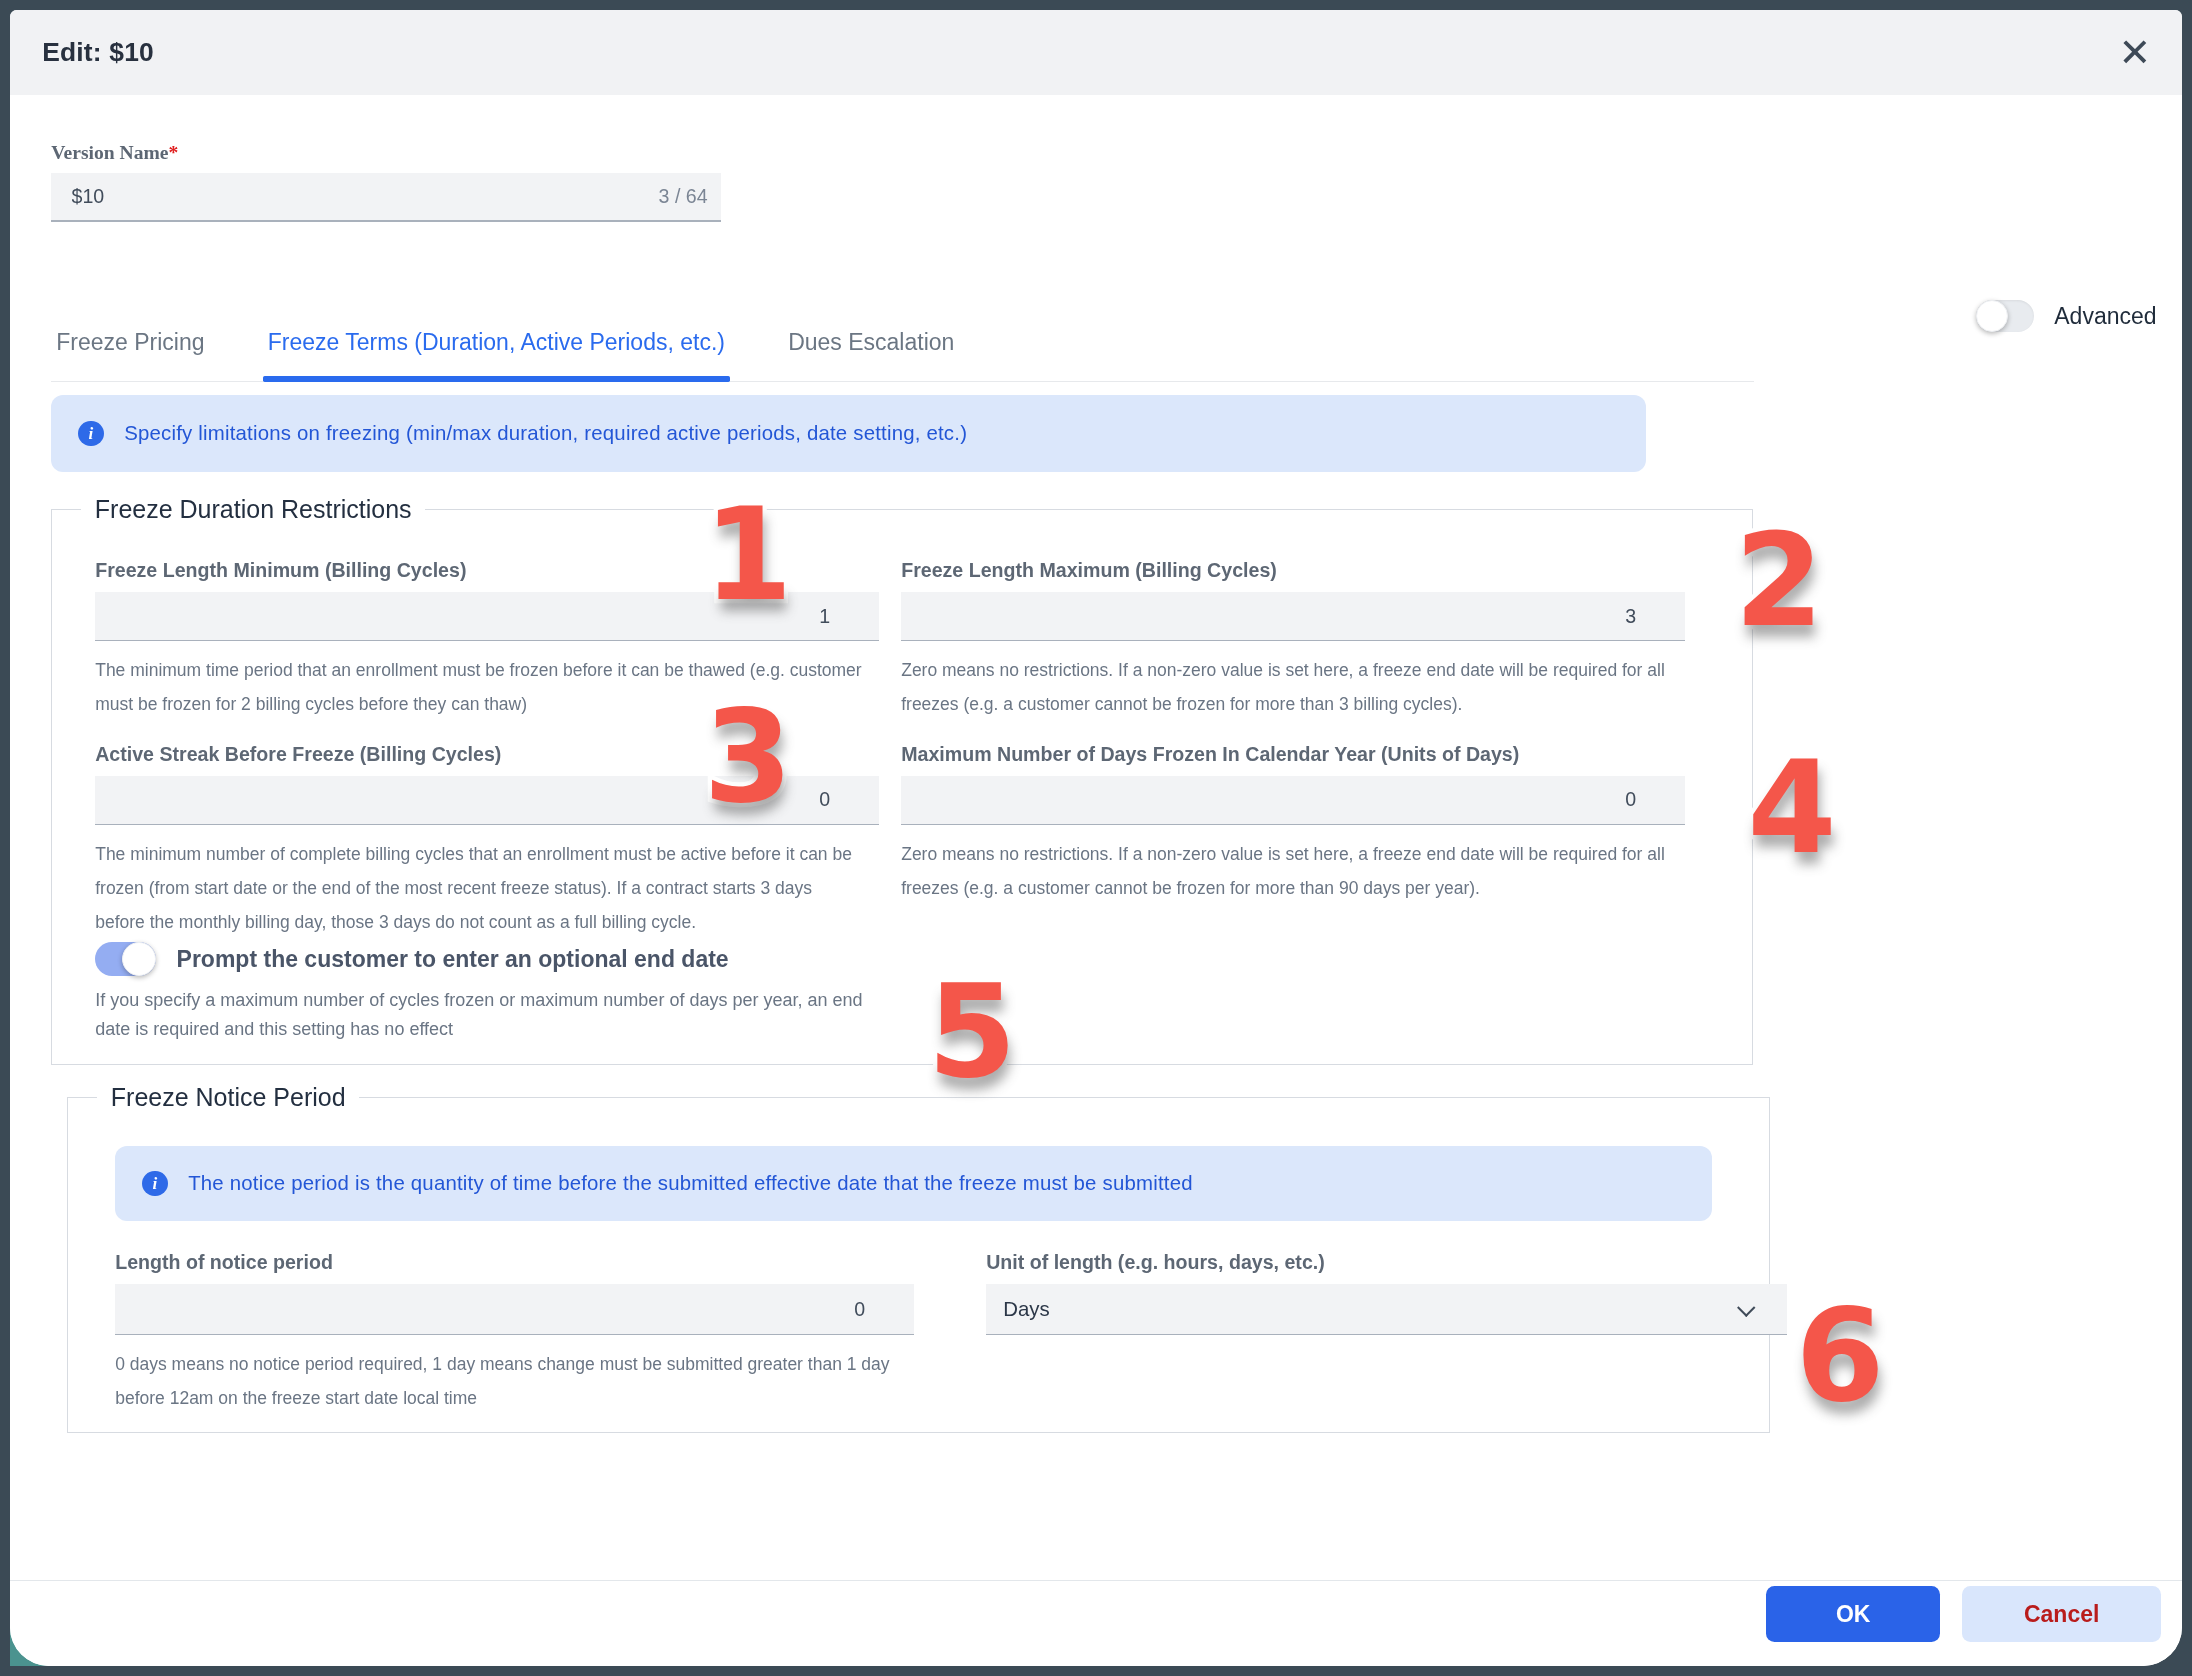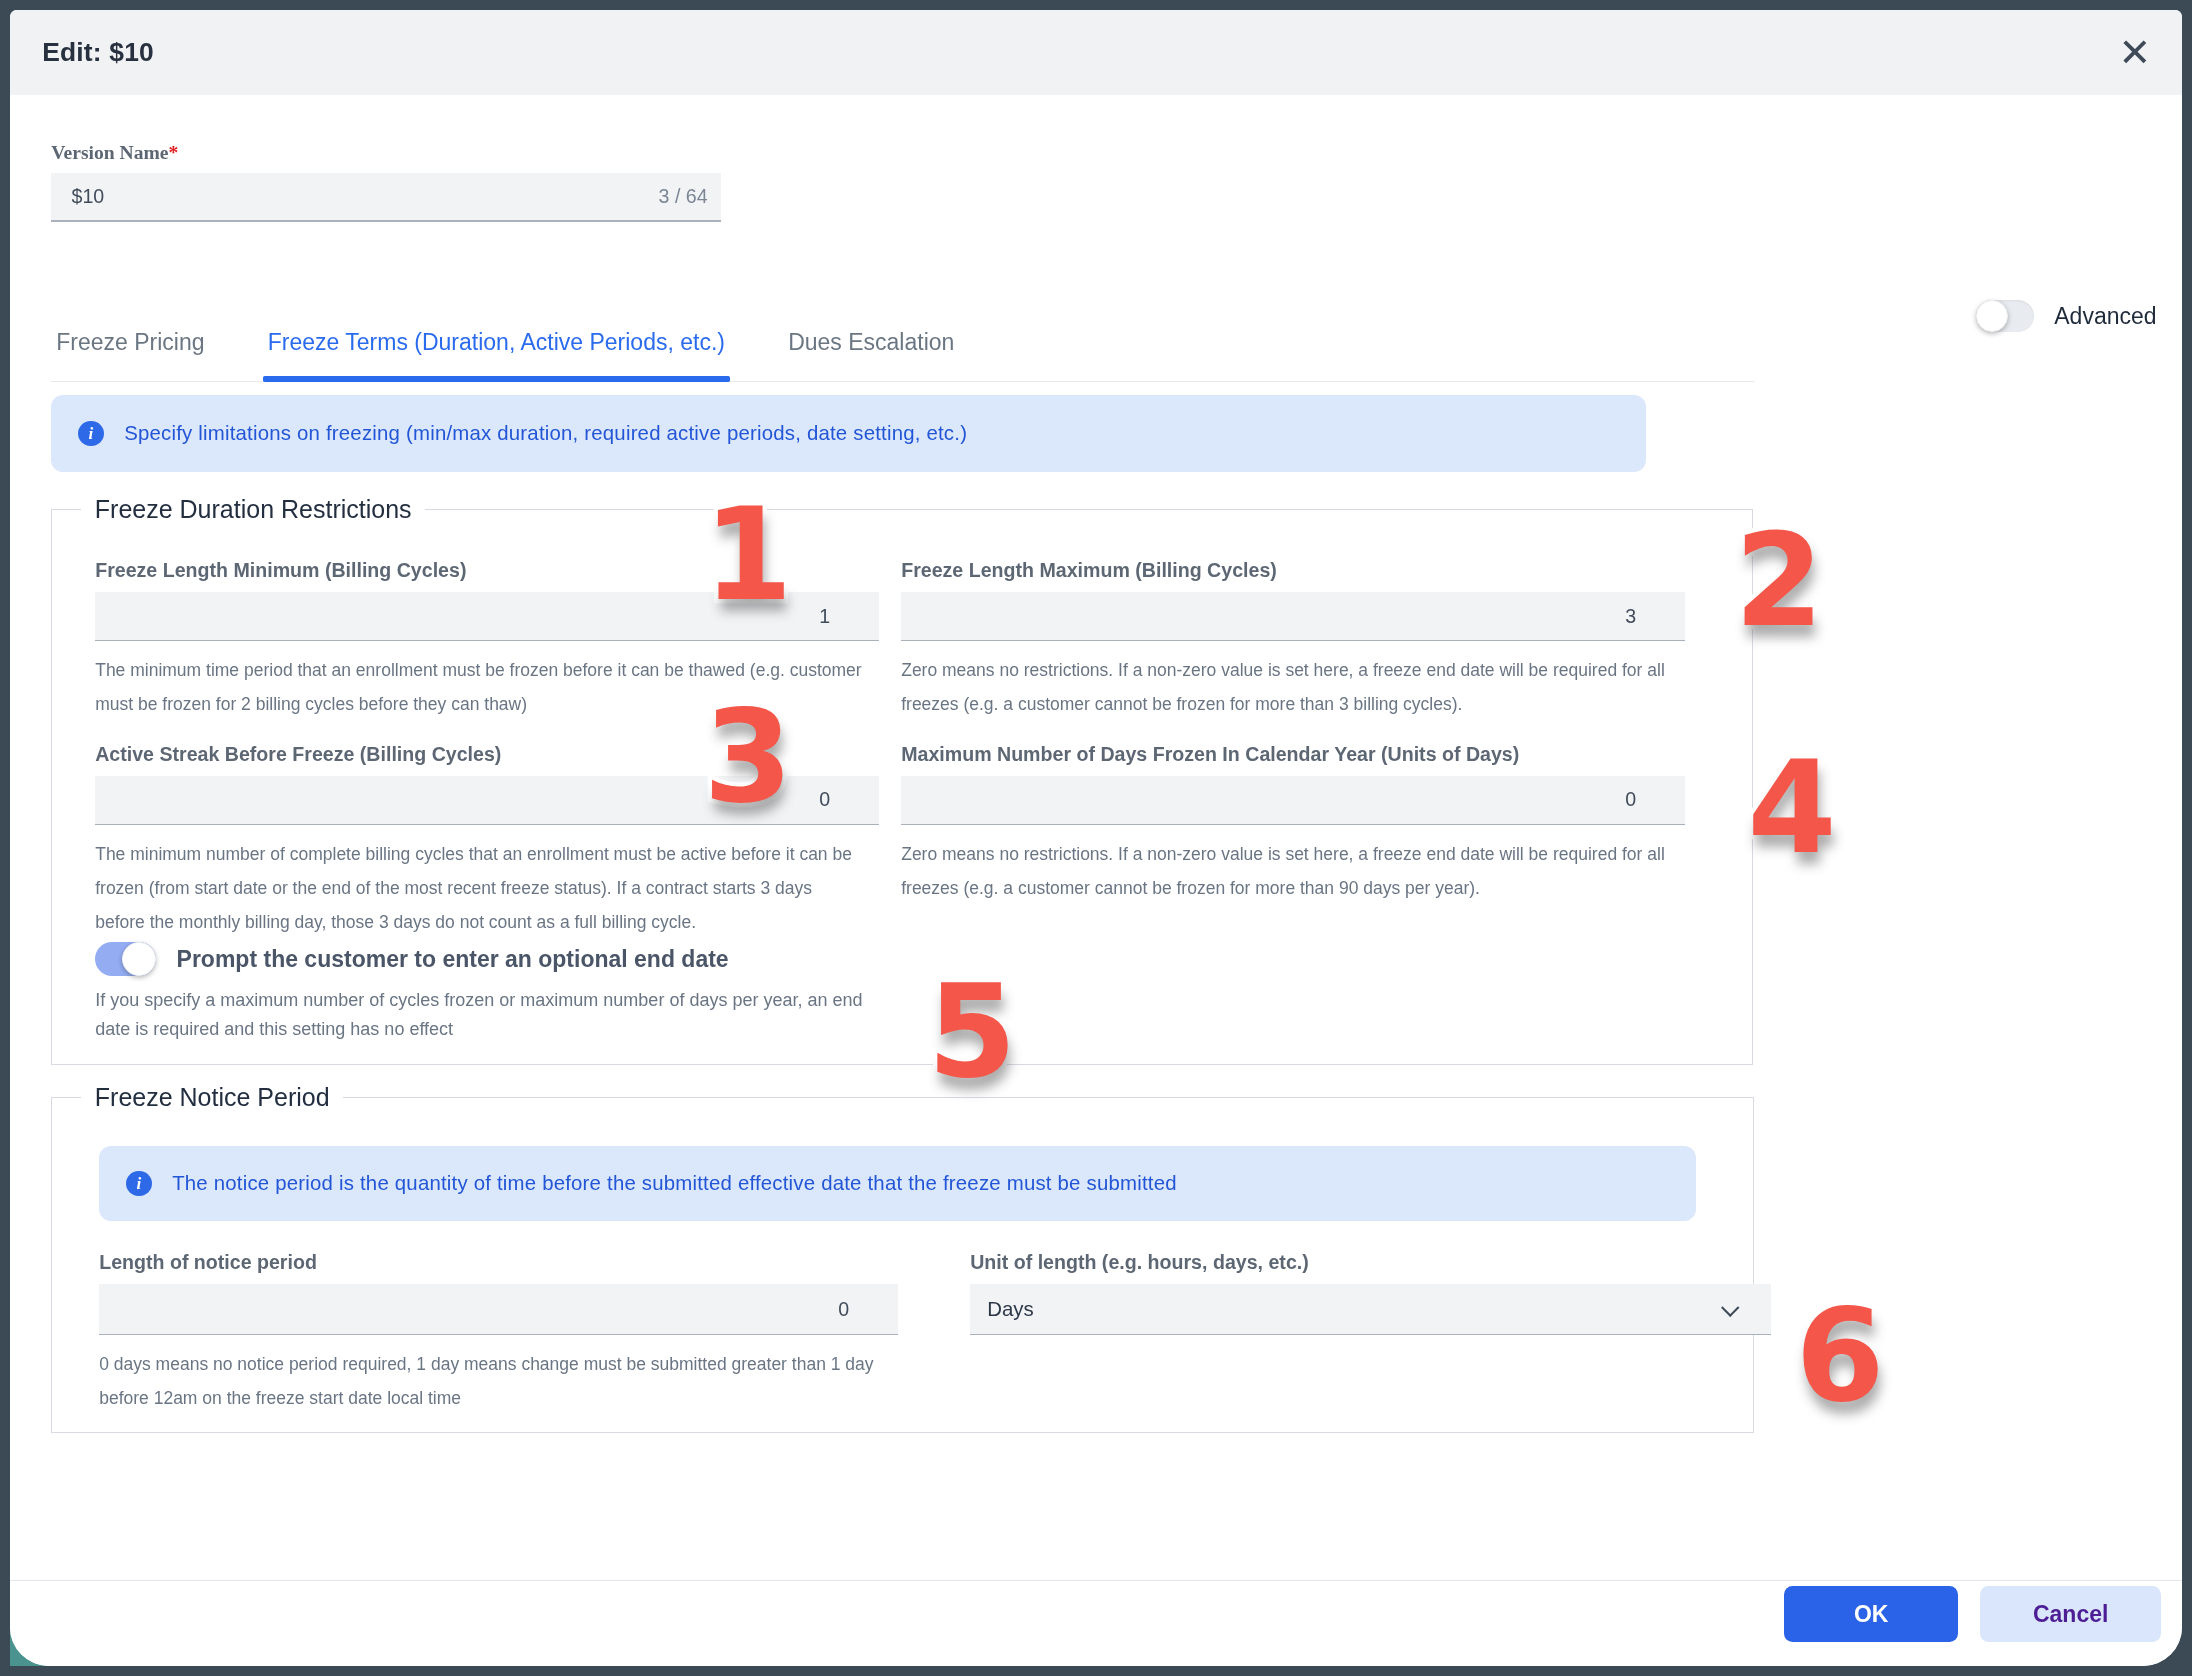--- a/index.html
+++ b/index.html
@@ -53,21 +53,21 @@
             padding-left:27px; }
   .banner-1 { margin-top:13.6px; width:1595px; height:77px; }
   .info-icon { width:25.6px; height:25.6px; border-radius:50%; background:#2e6ae8; color:#ffffff; flex:none;
                display:flex; align-items:center; justify-content:center; font-size:17px; font-weight:700;
                font-family:"Liberation Serif", serif; font-style:italic; }
   .banner-text { font-size:20.4px; font-weight:500; color:#2356d6; letter-spacing:0.2px; }
 
   
   .fset { position:relative; border:0.9px solid #d7dbe1; margin-left:0; }
   .fset-1 { margin-top:37px; width:1702px; height:556px; padding:0 0 0 43px; }
-  .fset-2 { margin-top:32px; width:1703px; height:336px; padding:0 0 0 47px; }
+  .fset-2 { margin-top:32px; width:1703px; height:336px; padding:0 0 0 47px;margin-left:16px; }
   .legend { position:absolute; top:-18px; left:29px; background:#ffffff; padding:0 13.6px;
             font-size:25px; font-weight:500; color:#232f40; line-height:34px; }
 
   .grid2 { display:grid; grid-template-columns:784px 784px; column-gap:22px; }
   .grid2b { display:grid; grid-template-columns:799px 801px; column-gap:72px; }
 
   .f-label { font-size:19.6px; font-weight:700; color:#5d6774; line-height:25.6px; }
   .num-box { margin-top:8.5px; height:49px; background:#f2f3f5; border-bottom:1.7px solid #a9b1bc;
              display:flex; align-items:center; }
   .num-box input { width:100%; border:none; background:transparent; outline:none; text-align:right;
@@ -92,21 +92,21 @@
   .chevron { width:12.8px; height:12.8px; border-right:2.6px solid #3f4a58; border-bottom:2.6px solid #3f4a58;
              transform:rotate(45deg) translateY(-2.6px); }
 
   
   .modal-footer { position:absolute; left:0; right:0; bottom:0; height:86px; background:#ffffff;
                   border-top:1.7px solid #e3e7eb; display:flex; align-items:flex-start; justify-content:flex-end;
                   gap:22px; padding:5.1px 21px 0 0; }
   .btn { height:56px; border:none; border-radius:8.5px; font-size:23px; font-weight:700;
          font-family:"Liberation Sans", sans-serif; cursor:pointer; }
   .btn-ok { width:174px; background:#2a63e8; color:#ffffff; }
-  .btn-cancel { width:181px; background:#d9e6fc; color:#4c1d95; }
+  .btn-cancel { width:199px; background:#d9e6fc; color:#b91c1c; }
 
   
   .ann { position:absolute; width:128px; text-align:center; font-family:"DejaVu Sans", sans-serif;
          font-weight:bold; font-size:128px; line-height:128px; color:#f4564a;
          -webkit-text-stroke:8.5px #ffffff; paint-order:stroke fill;
          text-shadow:2.6px 12px 12px rgba(70,70,70,.45); z-index:60; pointer-events:none; }
   .ann-1 { left:684px;  top:491px;  }
   .ann-2 { left:1715px; top:517px;  }
   .ann-3 { left:684px;  top:693px;  }
   .ann-4 { left:1728px; top:744px;  }

